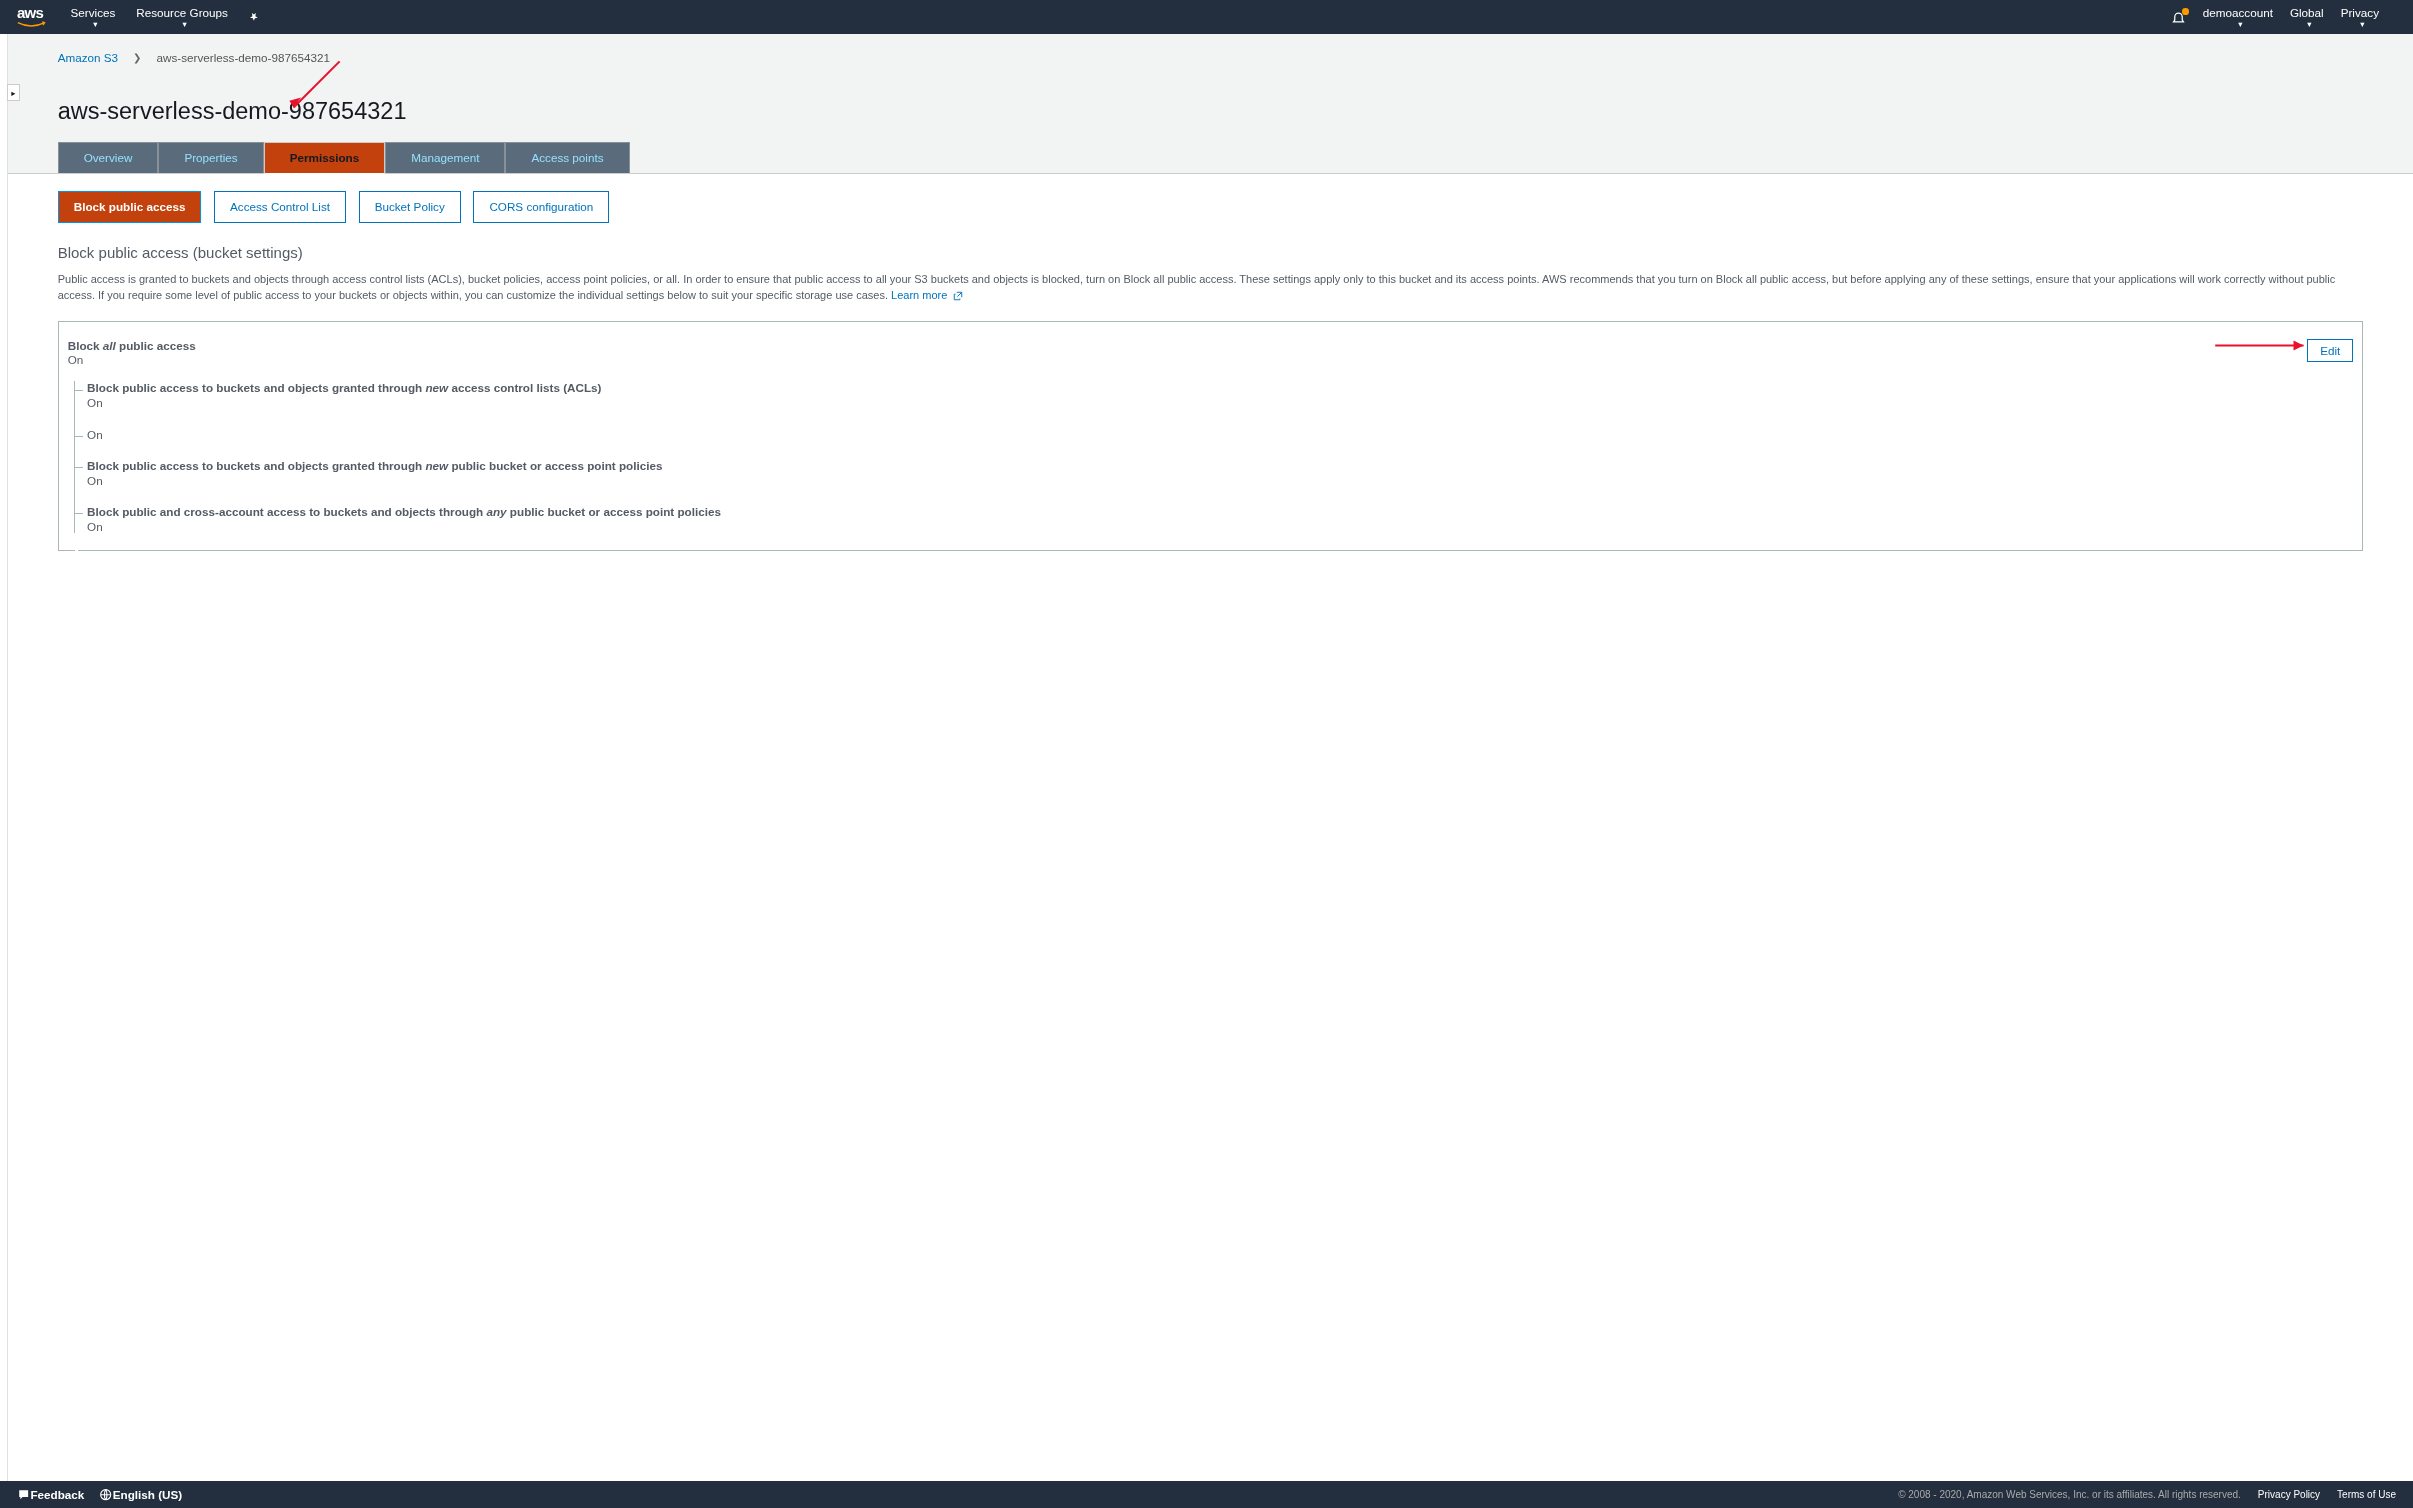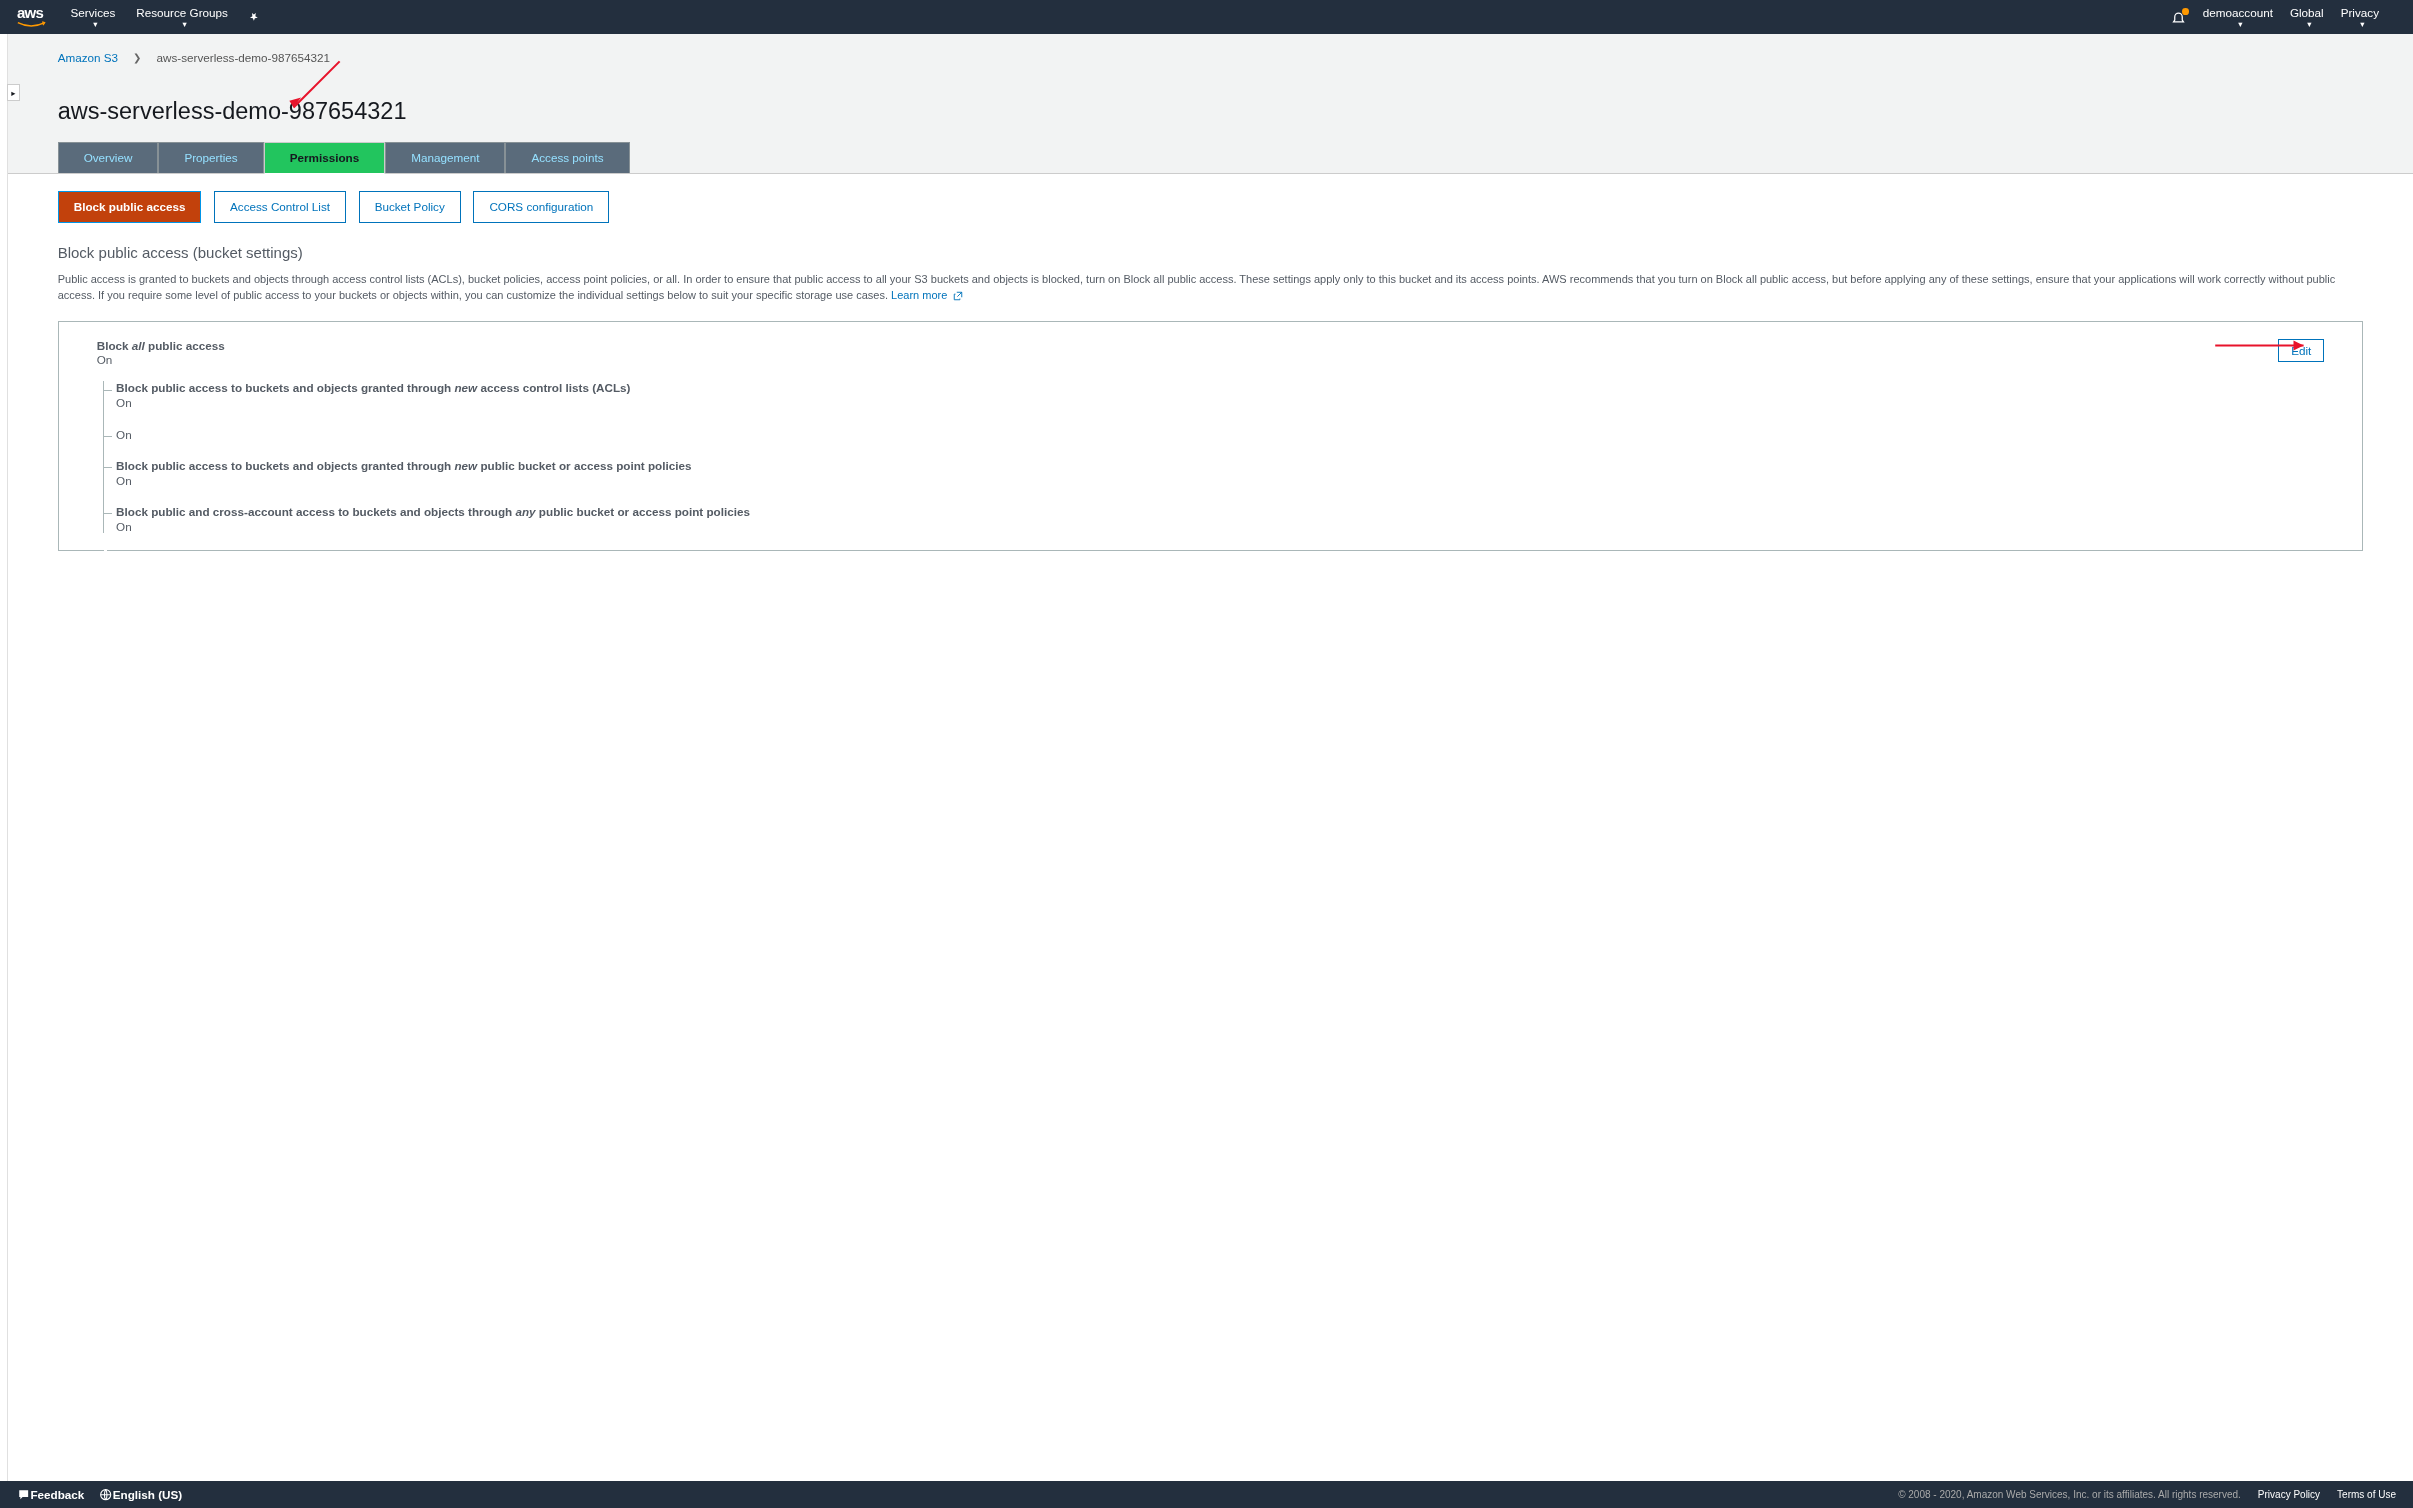--- a/index.html
+++ b/index.html
@@ -30,38 +30,38 @@
 .breadcrumb .sep { color: #666; font-size: 10px; }
 .breadcrumb .current { color: #555; }
 
 
 .page-title { font-size: 23.5px; font-weight: 400; color: #16191f; margin-top: 34px; margin-bottom: 17px; }
 
 
 .tabs { display: flex; border-bottom: 0.8px solid #ccc; margin-left: -50px; margin-right: -50px; padding-left: 50px; }
 .tab { background: #5a6b7b; color: #61dafb; padding: 8.4px 25px; font-size: 11.7px; cursor: pointer; border: 0.8px solid #879196; border-bottom: none; margin-right: 0; }
 .tab.inactive { color: #95e0ff; }
-.tab.active { background: #22c55e; color: #16191f; font-weight: bold; border: 0.8px solid #ccc; border-bottom: 0.8px solid #fff; margin-bottom: -0.8px; }
+.tab.active { background: #c2410c; color: #16191f; font-weight: bold; border: 0.8px solid #ccc; border-bottom: 0.8px solid #fff; margin-bottom: -0.8px; }
 
 
 .main-body { padding: 17px 50px; background: #fff; position: relative; }
 
 
 .subtabs { display: flex; gap: 12.6px; margin-bottom: 21px; }
 .subtab { padding: 8.4px 15px; font-size: 11.7px; cursor: pointer; border: 0.8px solid #0073bb; color: #0073bb; background: #fff; }
 .subtab.active { background: #c2410c; color: #fff; border: 0.8px solid #0095e8; font-weight: bold; }
 
 
 .section-title { font-size: 15px; color: #545b64; font-weight: 400; margin-bottom: 10px; }
 .section-desc { font-size: 11px; color: #545b64; line-height: 1.5; margin-bottom: 17px; }
 .section-desc a { color: #0073bb; text-decoration: none; }
 .ext-icon { display: inline-block; width: 10px; height: 10px; margin-left: 2.5px; vertical-align: middle; }
 
 
-.settings-box { border: 0.8px solid #aab7b8; padding: 17px 38px; position: relative; }
+.settings-box { border: 0.8px solid #aab7b8; padding: 17px 9px; position: relative; }
 .settings-header { display: flex; justify-content: space-between; align-items: flex-start; }
 .block-all-title { font-weight: bold; color: #545b64; font-size: 11.7px; }
 .block-all-title .italic { font-style: italic; font-weight: bold; }
 .status-val { color: #545b64; font-size: 11.7px; margin-top: 1.7px; }
 .edit-btn { border: 0.8px solid #0073bb; color: #0073bb; background: #fff; padding: 4.2px 11.7px; font-size: 11.7px; cursor: pointer; }
 
 
 .tree { margin-top: 15px; margin-left: 6.7px; border-left: 0.8px solid #aab7b8; padding-left: 0; }
 .tree-item { position: relative; padding-left: 11.7px; margin-bottom: 18.4px; }
 .tree-item:last-child { margin-bottom: 0; }

